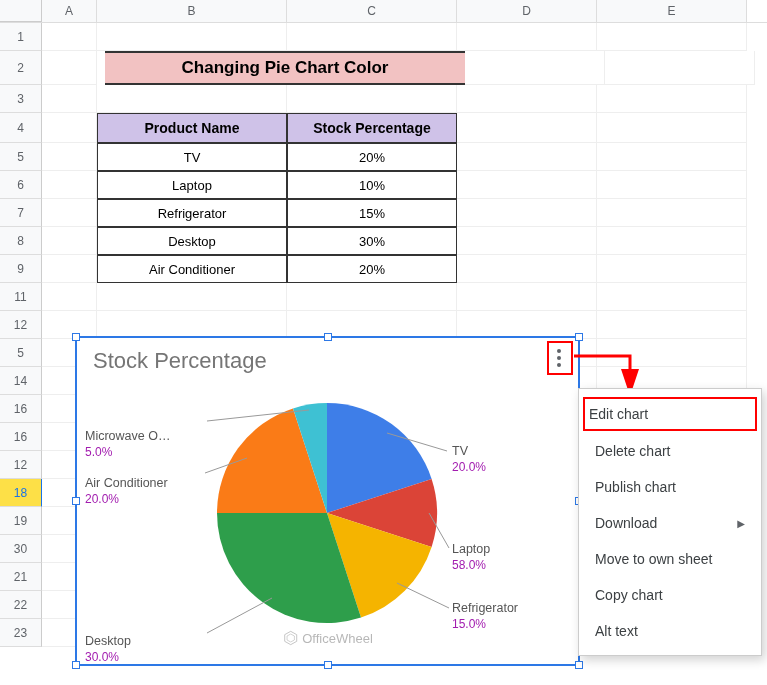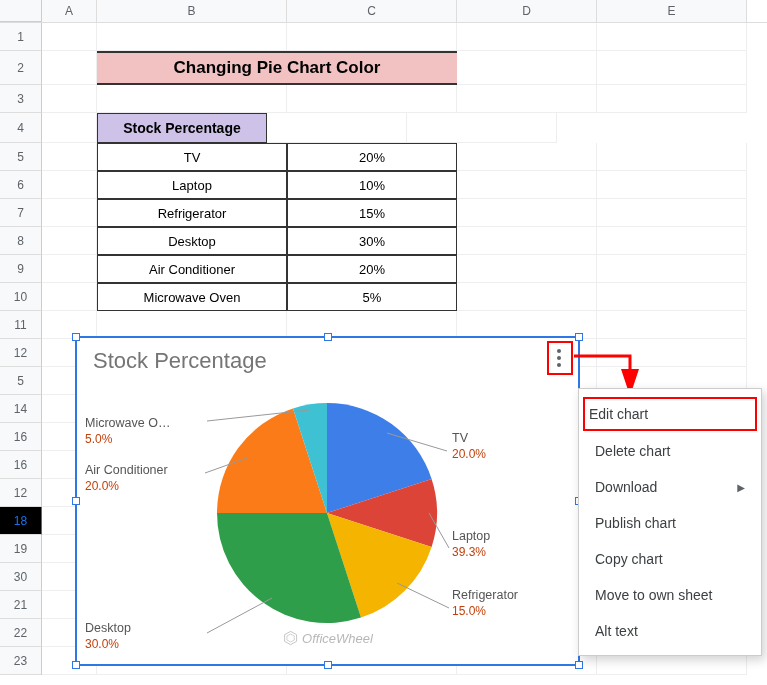--- a/index.html
+++ b/index.html
@@ -43,21 +43,21 @@
     width: 42px;
     background: #f8f9fa;
     color: #5f6368;
     font-size: 12px;
     display: flex;
     align-items: center;
     justify-content: center;
     border-right: 1px solid #ccc;
     border-bottom: 1px solid #ddd;
   }
-  .row-header.selected { background: #000000; color: #1a73e8; border-right:1px solid #1a73e8;}
+  .row-header.selected { background: #fde047; color: #1a73e8; border-right:1px solid #1a73e8;}
   .cell {
     border-right: 1px solid #eee;
     border-bottom: 1px solid #eee;
     font-size: 13px;
     display: flex;
     align-items: center;
     justify-content: center;
   }
   .colA { width: 55px; }
   .colB { width: 190px; }
@@ -127,22 +127,23 @@
   .pie-svg {
     position: absolute;
     left: 125px;
     top: 12px;
   }
   .slice-label {
     position: absolute;
     font-size: 12.5px;
     color: #555;
     line-height: 1.25;
-  }
-  .slice-label .pct { color: #c2410c; font-size: 12px; }
+    margin-top: 13px;
+  }
+  .slice-label .pct { color: #a21caf; font-size: 12px; }
   
   .kebab-btn {
     position: absolute;
     top: 5px;
     right: 8px;
     width: 22px;
     height: 30px;
     display: flex;
     flex-direction: column;
     gap: 3px;
@@ -204,21 +205,20 @@
     position: absolute;
     left: 50%;
     bottom: 10px;
     transform: translateX(-50%);
     font-size: 13px;
     color: #999;
     display: flex;
     gap: 4px;
     align-items: center;
     opacity: .7;
-    font-style: italic;
   }
   .watermark-icon {
     width: 16px; height: 16px;
     opacity:.7;
   }
 </style>
 </head>
 <body>
 
 <div class="sheet">
@@ -239,37 +239,38 @@
       <div class="cell colA"></div>
       <div class="cell colB"></div>
       <div class="cell colC"></div>
       <div class="cell colD"></div>
       <div class="cell colE"></div>
     </div>
 
     <div class="row title-row" style="height:34px;">
       <div class="row-header">2</div>
       <div class="cell colA"></div>
-      <div class="cell title-cell" style="width:360px;">Changing Pie Chart Color</div>
+      <div class="cell title-cell" style="width:360px;margin-left:8px;">Changing Pie Chart Color</div>
       <div class="cell colD"></div>
       <div class="cell colE"></div>
     </div>
 
     <div class="row">
       <div class="row-header">3</div>
       <div class="cell colA"></div>
       <div class="cell colB"></div>
       <div class="cell colC"></div>
       <div class="cell colD"></div>
       <div class="cell colE"></div>
     </div>
 
     <div class="row" style="height:30px;">
       <div class="row-header">4</div>
       <div class="cell colA"></div>
+      <div class="cell colB table-header">Product Name</div>
       <div class="cell colC table-header">Stock Percentage</div>
       <div class="cell colD"></div>
       <div class="cell colE"></div>
     </div>
 
     <div class="row">
       <div class="row-header">5</div>
       <div class="cell colA"></div>
       <div class="cell colB table-cell">TV</div>
       <div class="cell colC table-cell">20%</div>
@@ -298,28 +299,20 @@
       <div class="cell colB table-cell">Desktop</div>
       <div class="cell colC table-cell">30%</div>
       <div class="cell colD"></div>
       <div class="cell colE"></div>
     </div>
     <div class="row">
       <div class="row-header">9</div>
       <div class="cell colA"></div>
       <div class="cell colB table-cell">Air Conditioner</div>
       <div class="cell colC table-cell">20%</div>
-      <div class="cell colD"></div>
-      <div class="cell colE"></div>
-    </div>
-    <div class="row">
-      <div class="row-header">10</div>
-      <div class="cell colA"></div>
-      <div class="cell colB table-cell">Microwave Oven</div>
-      <div class="cell colC table-cell">5%</div>
       <div class="cell colD"></div>
       <div class="cell colE"></div>
     </div>
 
     <div class="row">
         <div class="row-header">11</div>
         <div class="cell colA"></div>
         <div class="cell colB"></div>
         <div class="cell colC"></div>
         <div class="cell colD"></div>
@@ -472,21 +465,21 @@
       <line x1="70" y1="70" x2="122" y2="95" stroke="#999" stroke-width="1"></line>
       <line x1="-55" y1="85" x2="-120" y2="120" stroke="#999" stroke-width="1"></line>
       <line x1="-80" y1="-55" x2="-122" y2="-40" stroke="#999" stroke-width="1"></line>
       <line x1="-18" y1="-103" x2="-120" y2="-92" stroke="#999" stroke-width="1"></line>
     </svg>
 
     <div class="slice-label" style="left:375px; top:55px;">
       <span>TV</span><br><span class="pct">20.0%</span>
     </div>
     <div class="slice-label" style="left:375px; top:153px;">
-      <span>Laptop</span><br><span class="pct">39.3%</span>
+      <span>Laptop</span><br><span class="pct">58.0%</span>
     </div>
     <div class="slice-label" style="left:375px; top:212px;">
       <span>Refrigerator</span><br><span class="pct">15.0%</span>
     </div>
     <div class="slice-label" style="left:8px; top:245px;">
       <span>Desktop</span><br><span class="pct">30.0%</span>
     </div>
     <div class="slice-label" style="left:8px; top:87px;">
       <span>Air Conditioner</span><br><span class="pct">20.0%</span>
     </div>
@@ -500,21 +493,21 @@
           <path d="M12 6 L17.5 9 L17.5 15 L12 18 L6.5 15 L6.5 9 Z" fill="none" stroke="#777" stroke-width="1"></path>
         </svg>
       <span>OfficeWheel</span>
     </div>
   </div>
 </div>
 
 <div class="context-menu">
   <div class="menu-item highlight">Edit chart</div>
   <div class="menu-item">Delete chart</div>
+  <div class="menu-item">Publish chart</div>
   <div class="menu-item">
     <span>Download</span>
     <span class="submenu-arrow">▶</span>
   </div>
-  <div class="menu-item">Publish chart</div>
+  <div class="menu-item">Move to own sheet</div>
   <div class="menu-item">Copy chart</div>
-  <div class="menu-item">Move to own sheet</div>
   <div class="menu-item">Alt text</div>
 </div>
 
 </body></html>

